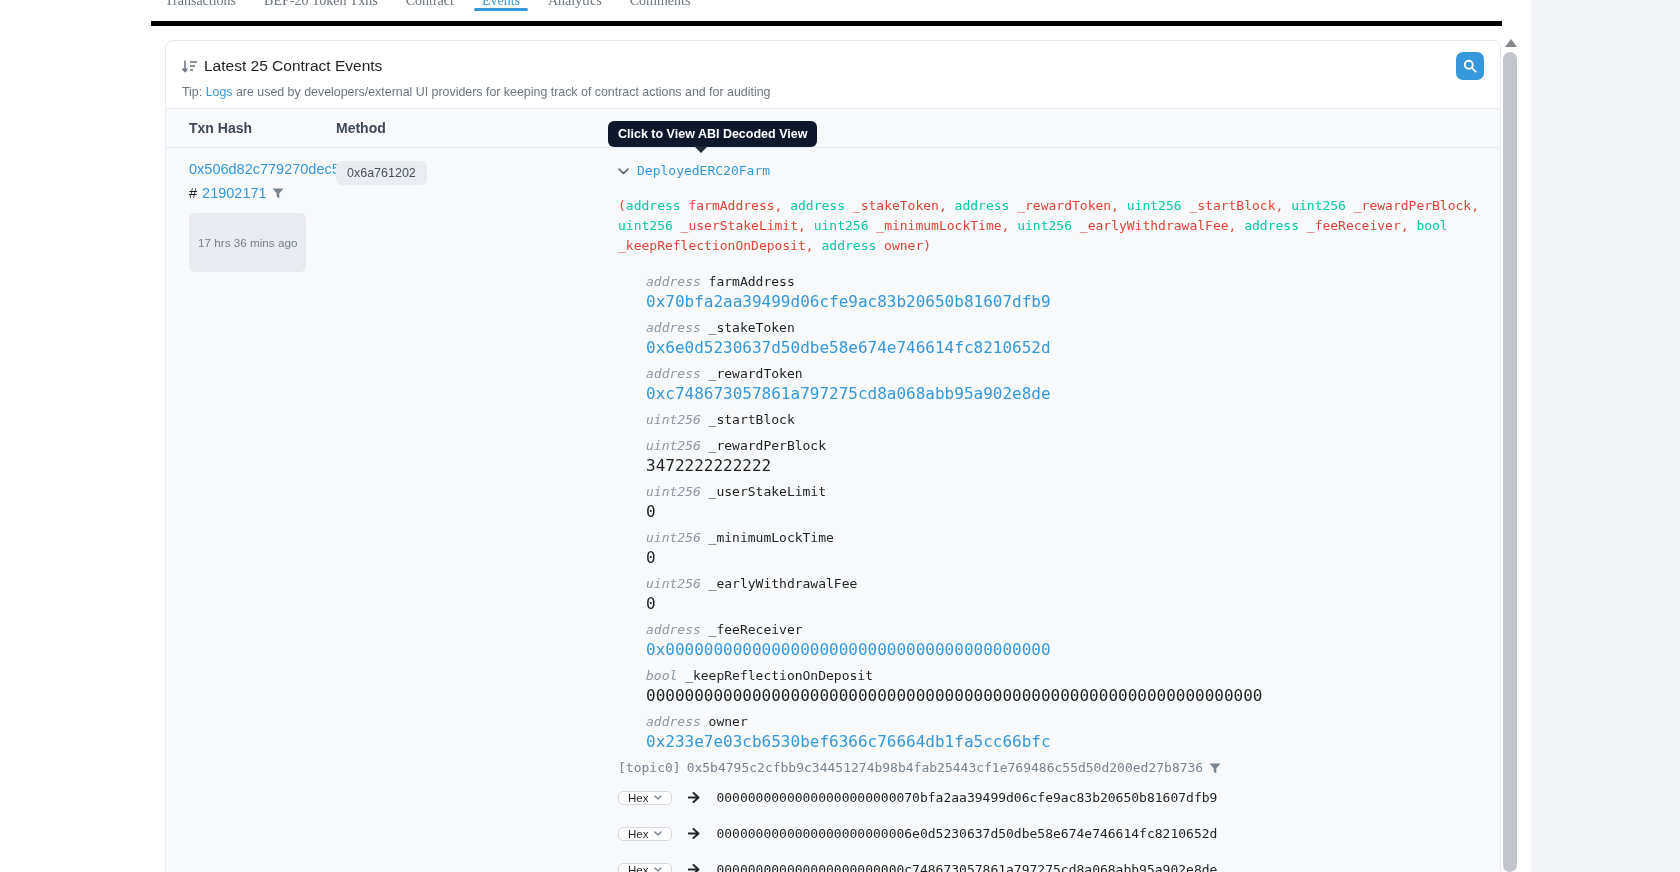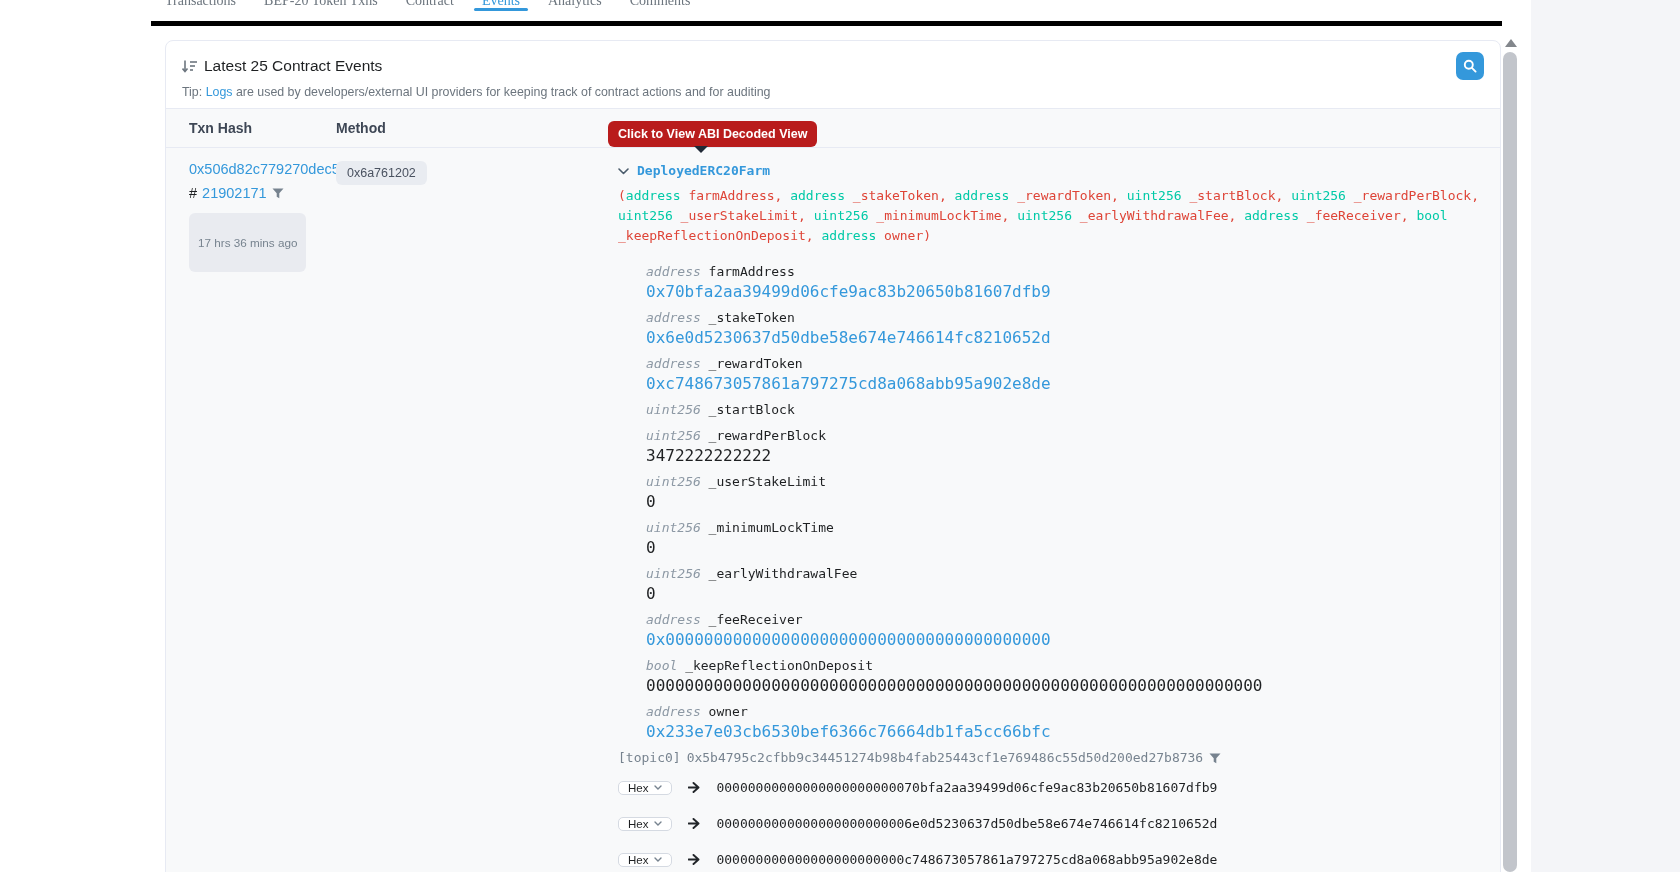--- a/index.html
+++ b/index.html
@@ -40,42 +40,42 @@
   .block-line { margin-top:6px; font-size:14.5px; color:#1e2022; display:flex; align-items:center; gap:5px; }
   .block-line a { color:#3498db; text-decoration:none; cursor:pointer; }
   .age-badge { display:inline-block; margin-top:12px; background:#e9ebf0; color:#77838f; font-size:11.7px;
                padding:23px 9px; border-radius:6px; }
   .method-badge { display:inline-block; margin-top:4px; background:#e9ecf1; color:#4a5260; font-size:12.5px;
                   padding:5px 11px; border-radius:6px; }
 
   
   .mono, .sig, .params, .topic-line, .data-value, .event-name { font-family:"DejaVu Sans Mono","Liberation Mono",monospace; }
   .event-name-line { display:flex; align-items:center; gap:8px; margin-top:4px; line-height:20px; }
-  .event-name { font-size:13px; color:#3498db; text-decoration:none; cursor:pointer;font-weight:bold; }
-  .sig { margin-top:5px; font-size:13px; line-height:20px; white-space:nowrap; }
+  .event-name { font-size:13px; color:#3498db; text-decoration:none; cursor:pointer; }
+  .sig { margin-top:15px; font-size:13px; line-height:20px; white-space:nowrap; }
   .tok-type { color:#00c9a7; }
   .tok-name { color:#de4437; }
 
   .params { margin-top:16px; padding-left:28px; }
   .param { margin-bottom:6px; }
   .p-label { font-size:13px; line-height:20px; color:#1e2022; }
   .p-type { font-style:italic; color:#8c98a4; }
   .p-value { font-size:16px; line-height:20px; color:#1e2022; word-break:break-all; }
   a.p-value { color:#3498db; text-decoration:none; cursor:pointer; display:inline-block; }
 
   .topic-line { margin-top:5px; font-size:13px; line-height:20px; color:#77838f; display:flex; align-items:center; gap:6px; }
   .data-rows { margin-top:6px; }
   .data-row { display:flex; align-items:center; margin-bottom:9px; height:27px; }
   .hex-btn { display:flex; align-items:center; gap:6px; background:#fff; border:1px solid #d5dae2; border-radius:5px;
              padding:5px 9px; font-size:11.5px; color:#1e2022; cursor:pointer; font-family:"Liberation Sans",sans-serif; height:14px; }
   .arrow-cell { width:44px; display:flex; justify-content:center; }
   .data-value { font-size:13px; color:#1e2022; white-space:nowrap; }
 
   
-  .tooltip { position:absolute; left:608px; top:121px; background:#b91c1c; color:#fff; font-size:12.5px; font-weight:700;
+  .tooltip { position:absolute; left:608px; top:121px; background:#0f172a; color:#fff; font-size:12.5px; font-weight:700;
              padding:6px 10px; border-radius:6px; white-space:nowrap; z-index:20; }
   .tt-arrow { position:absolute; left:86px; bottom:-6px; width:0; height:0;
               border-left:7px solid transparent; border-right:7px solid transparent; border-top:7px solid #202936; }
 
   
   .gutter { position:fixed; left:1531px; top:0; width:149px; height:872px; background:#f4f5f8; }
   .scroll-track { position:fixed; left:1502px; top:0; width:29px; height:872px; background:#fff; }
   .scroll-up { position:absolute; top:39px; left:3px; width:0; height:0;
                border-left:6px solid transparent; border-right:6px solid transparent; border-bottom:8px solid #83878c; }
   .scroll-thumb { position:absolute; top:52px; left:1px; width:14px; height:820px; background:#c2c5cb; border-radius:7px; cursor:pointer; }

